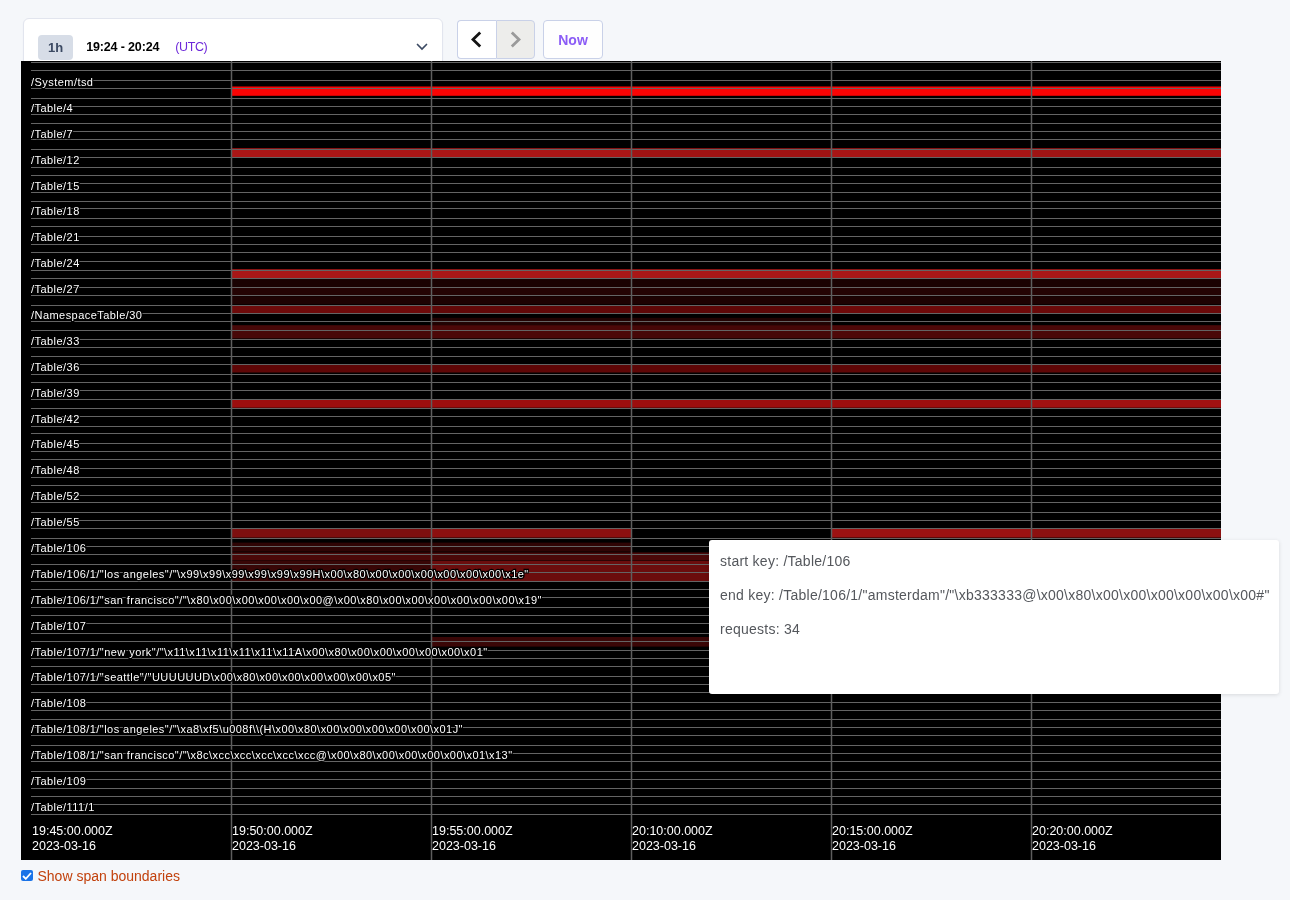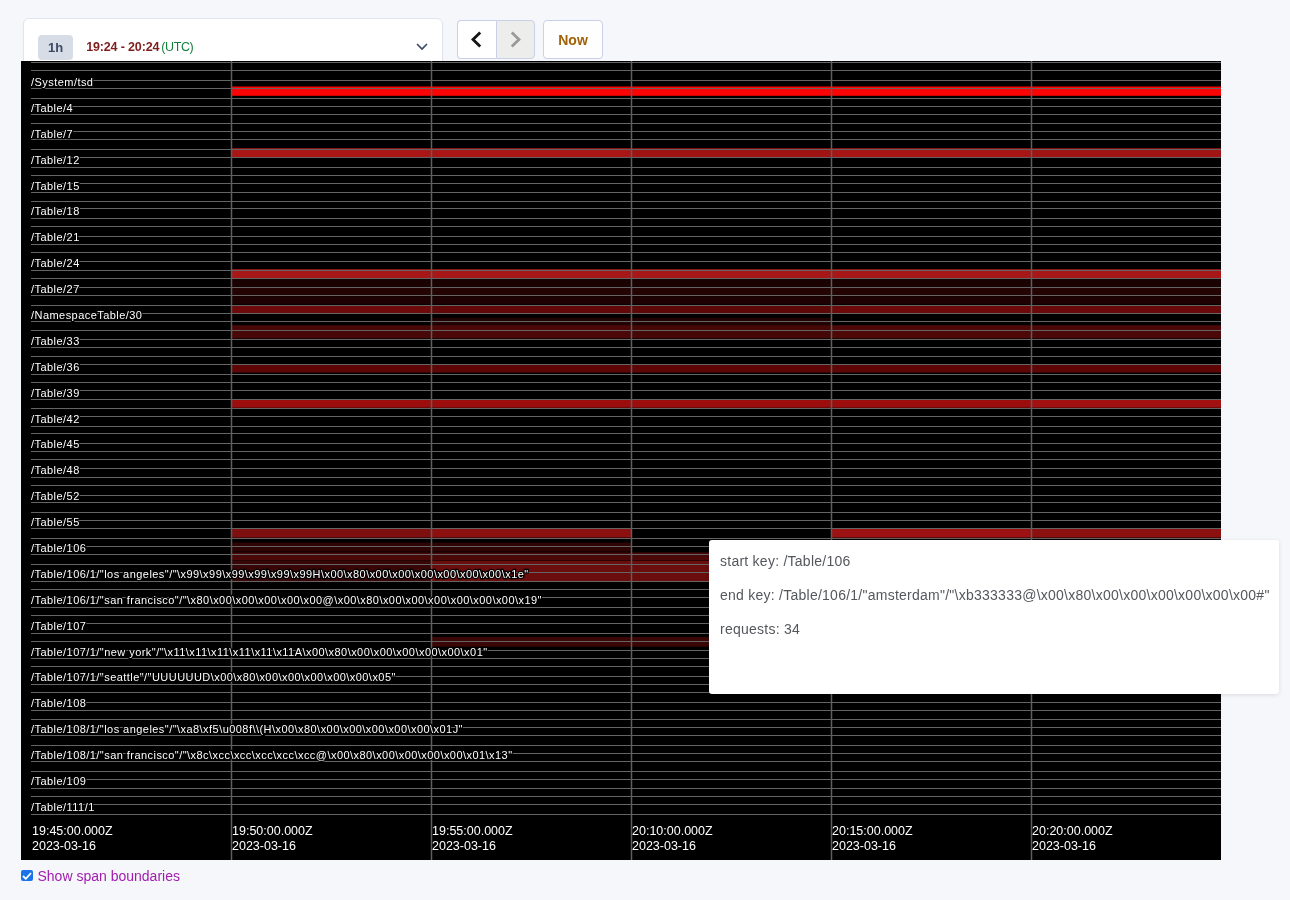--- a/index.html
+++ b/index.html
@@ -2,38 +2,38 @@
 <html><head><meta charset="utf-8">
 <style>
 html,body{margin:0;padding:0;width:1290px;height:900px;overflow:hidden;background:#f5f7fa;
   font-family:"Liberation Sans",sans-serif;}
 *{box-sizing:border-box}
 .timebox{position:absolute;left:23px;top:18px;width:420px;height:58px;background:#fff;
   border:1px solid #e2e5ee;border-radius:6px;display:flex;align-items:center;padding-left:14px;
   box-shadow:0 1px 2px rgba(60,70,100,.04)}
 .badge{background:#d7dde7;border-radius:4px;padding:5px 10px;font-weight:bold;font-size:13px;
   color:#3c4a63;margin-right:13px}
-.trange{font-weight:bold;font-size:12.5px;color:#7f1d1d;letter-spacing:-0.15px}
-.utc{font-size:12.5px;color:#15803d;font-weight:normal;margin-left:2px;letter-spacing:-0.4px}
+.trange{font-weight:bold;font-size:12.5px;color:#000000;letter-spacing:-0.15px}
+.utc{font-size:12.5px;color:#6d28d9;font-weight:normal;margin-left:16px;letter-spacing:-0.4px}
 .chev{margin-left:auto;margin-right:14px}
 .btngroup{position:absolute;left:456.5px;top:20px;width:78px;height:39px;display:flex}
 .btn{border:1px solid #c9d1e8;display:flex;align-items:center;justify-content:center}
 .bprev{width:39px;height:39px;background:#fff;border-radius:4px 0 0 4px;border-right:none}
 .bnext{width:39px;height:39px;background:#ededeb;border-radius:0 4px 4px 0}
 .bnow{position:absolute;left:543px;top:20px;width:60px;height:39px;background:#fefefe;
   border:1px solid #c9d1e8;border-radius:4px;display:flex;align-items:center;justify-content:center;
-  font-weight:bold;font-size:14px;color:#a16207}
+  font-weight:bold;font-size:14px;color:#8b5cf6}
 .tooltip{position:absolute;left:709px;top:540px;width:570px;height:154px;background:#fff;
   border-radius:3px;box-shadow:0 1px 4px rgba(0,0,0,.12);padding:9.5px 11px;color:#54575c;
   font-size:14px;z-index:5}
 .tooltip p{margin:0 0 12px 0;line-height:22px;white-space:nowrap;letter-spacing:0.25px}
 .cbrow{position:absolute;left:21px;top:867.5px;display:flex;align-items:center}
 .cbox{width:11.5px;height:11.5px;background:#1a73e8;border-radius:2px;display:flex;align-items:center;
   justify-content:center}
-.cbl{font-size:14px;color:#a21caf;margin-left:5px}
+.cbl{font-size:14px;color:#c2410c;margin-left:5px}
 </style></head>
 <body>
 <div class="timebox">
  <span class="badge">1h</span>
  <span class="trange">19:24 - 20:24</span>
     <span class="utc">(UTC)</span>
  <svg class="chev" width="12" height="8" viewBox="0 0 12 8">
       <path d="M1.5 1.5L6 6L10.5 1.5" stroke="#3c4a63" stroke-width="1.7" fill="none" stroke-linecap="round"></path>
     </svg>
 </div>

